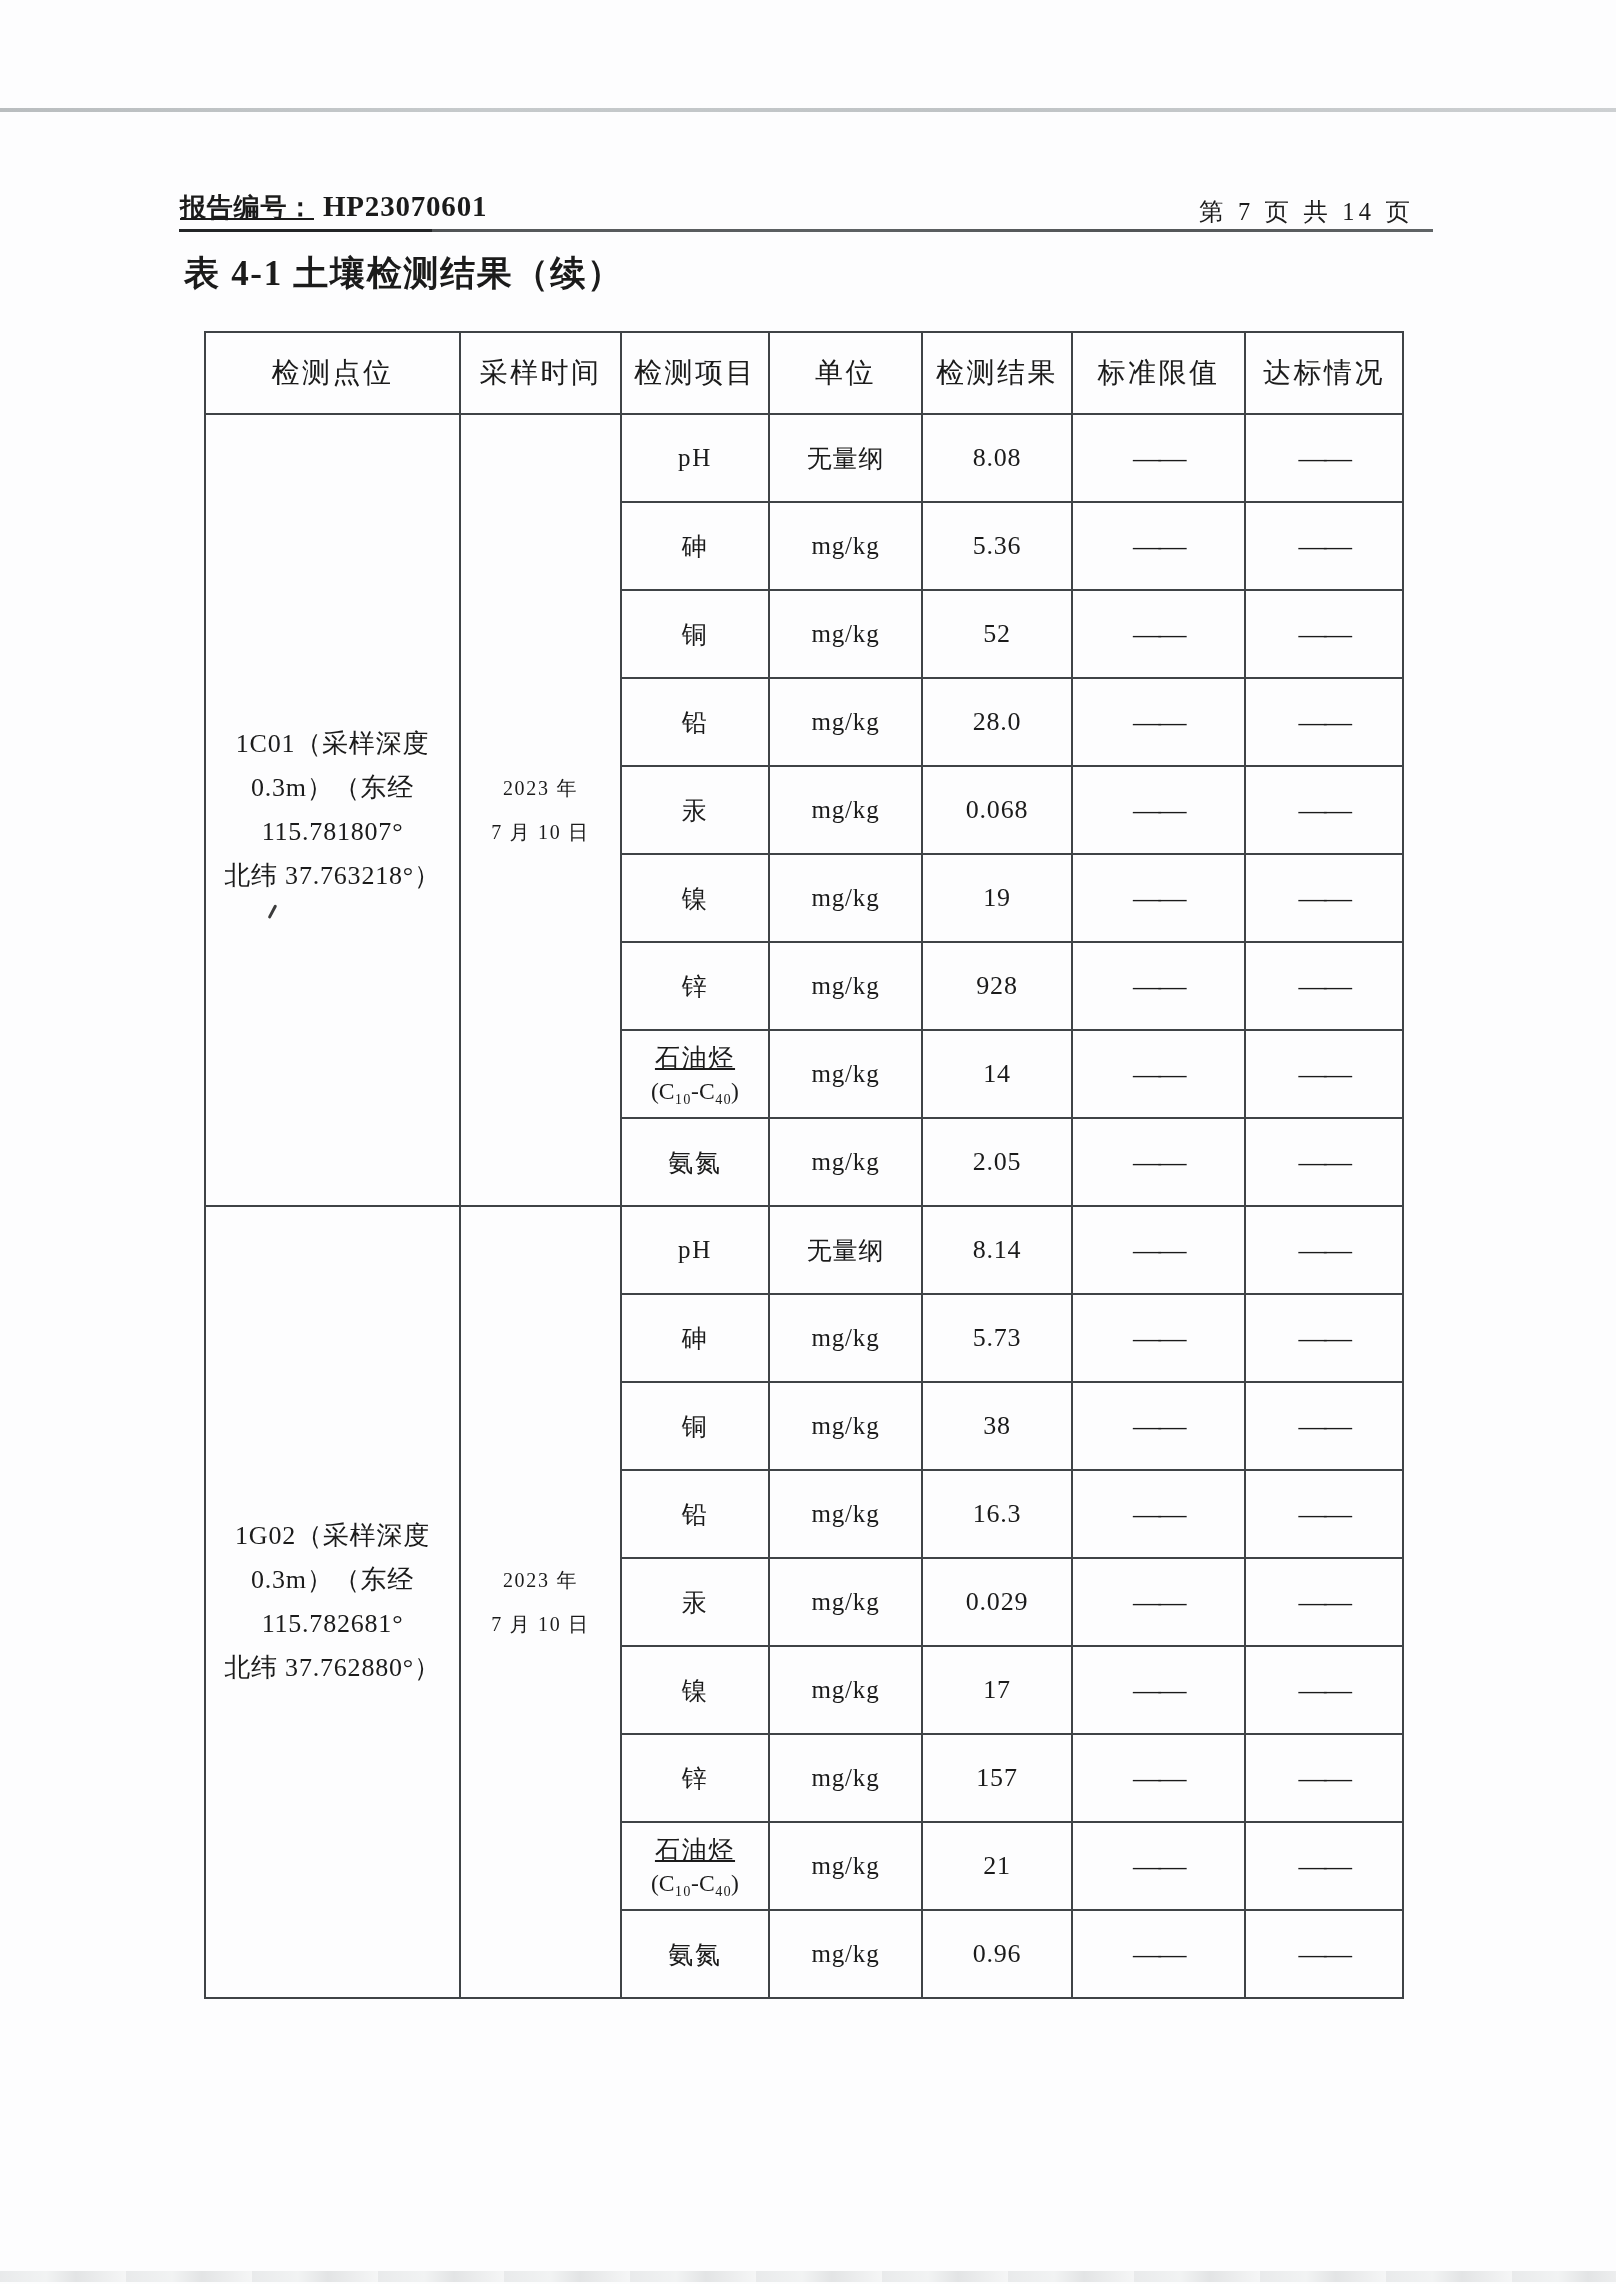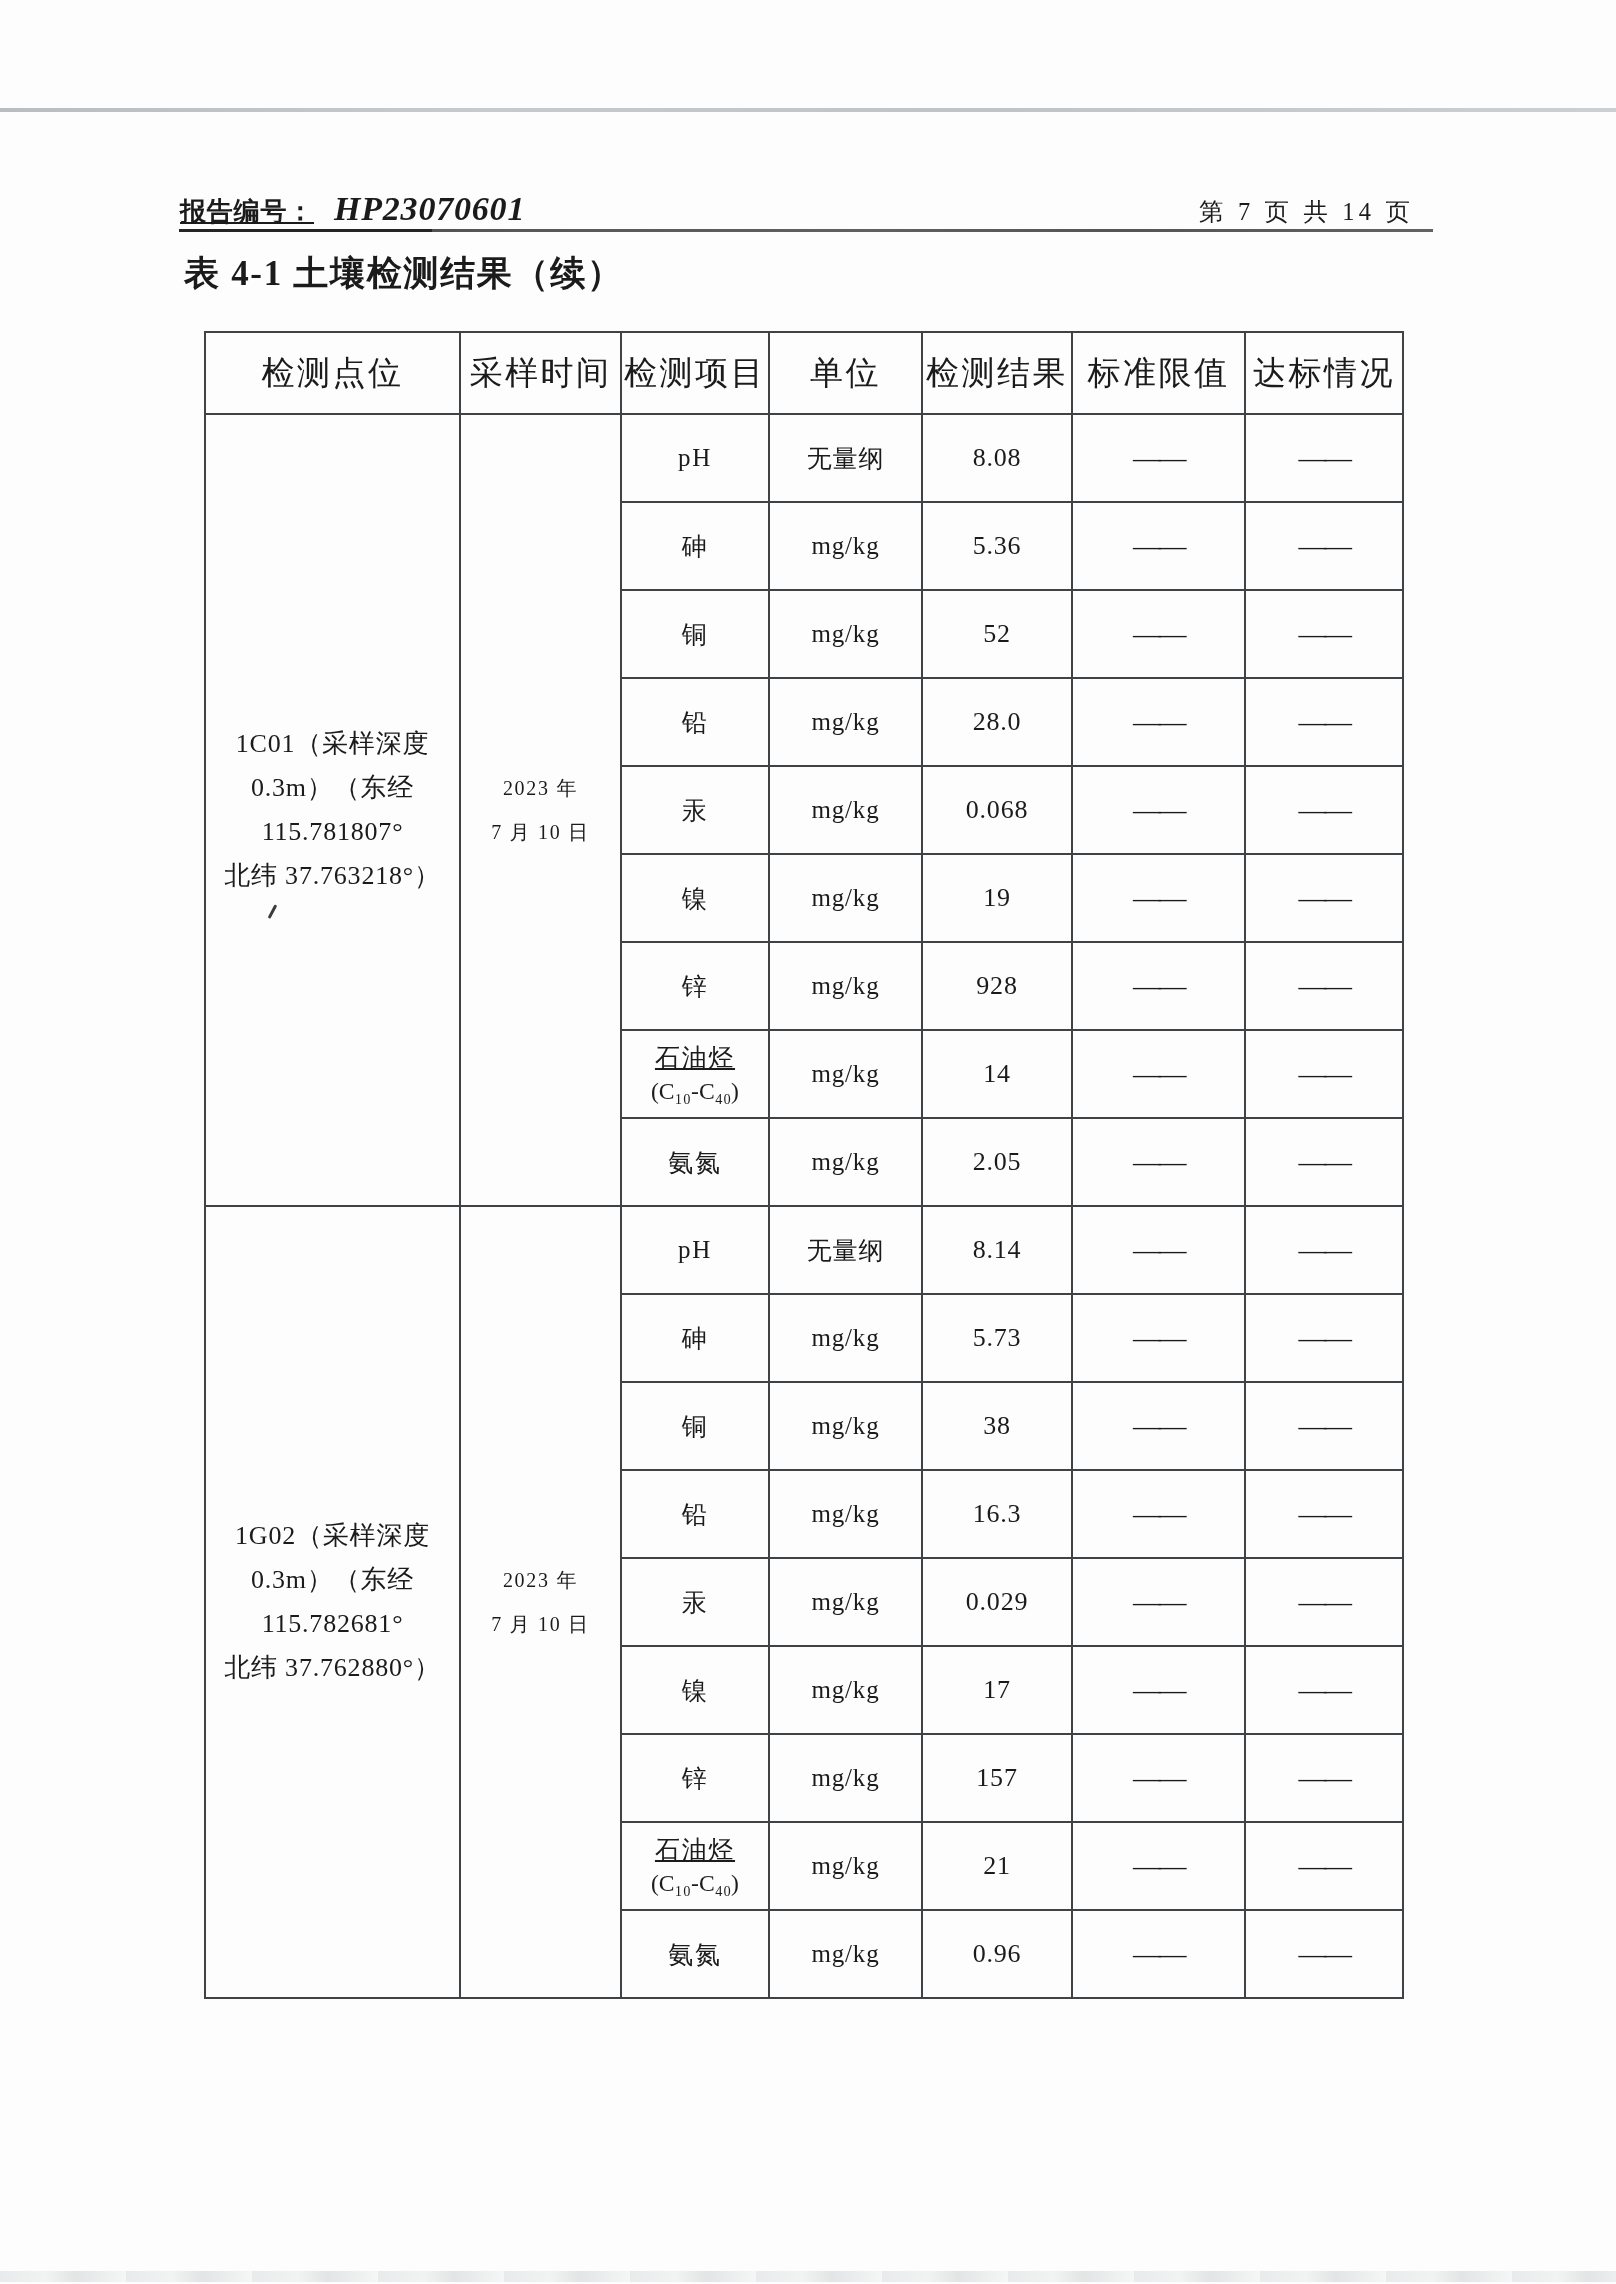--- a/index.html
+++ b/index.html
@@ -18,22 +18,22 @@
     position:absolute;left:0;top:108px;width:1616px;height:4.2px;
     background:linear-gradient(90deg,#b9bdbf 0%,#c6cacc 30%,#bfc3c5 60%,#cdd0d2 100%);
   }
 
   .report-no{
     position:absolute;left:180px;top:190px;
     font-size:26px;white-space:nowrap;
   }
   .report-no .rlabel{font-weight:bold;letter-spacing:0.8px;text-decoration:underline;}
   .report-no .rno{
-    font-size:34px;font-weight:bold;font-style:italic;
-    letter-spacing:0.8px;margin-left:20px;
+    font-size:29px;font-weight:bold;
+    letter-spacing:0.8px;margin-left:9px;
   }
 
   .page-info{
     position:absolute;left:1199px;top:196px;
     font-size:24.4px;letter-spacing:4.2px;white-space:nowrap;
   }
 
   .rule{
     position:absolute;left:179px;top:229px;width:1254px;height:3.4px;
     background:linear-gradient(90deg,#3a3c3e 0%,#55585a 25%,#5d6163 55%,#525557 75%,#606466 100%);
@@ -55,21 +55,21 @@
   }
   table.report td,table.report th{
     border:2.5px solid #3f4346;
     text-align:center;vertical-align:middle;
     padding:0;overflow:hidden;
     font-weight:normal;
   }
   table.report{border:2.5px solid #2e3234;}
   tr.hdr{height:82px;}
   tr.r{height:88px;}
-  th.h{font-size:33px;letter-spacing:2.5px;border-radius:20px;}
+  th.h{font-size:28px;letter-spacing:2.5px;border-radius:20px;}
   td.point{font-size:26px;font-weight:bold;line-height:44px;letter-spacing:0.8px;}
   td.time{font-size:20px;font-weight:bold;line-height:44px;letter-spacing:1.7px;}
   td.item{font-size:25px;letter-spacing:1.7px;}
   td.item .l2{font-size:23.6px;letter-spacing:0;line-height:32px;}
   td.item .l1{line-height:34px;text-decoration:underline;}
   td.unit{font-size:25px;font-weight:bold;letter-spacing:0.8px;margin-top:40px;}
   td.val{font-size:26px;font-weight:bold;letter-spacing:0.8px;}
   td.dashcell{font-size:28px;font-weight:bold;}
   td.dashcell span{letter-spacing:-2.5px;}
 

